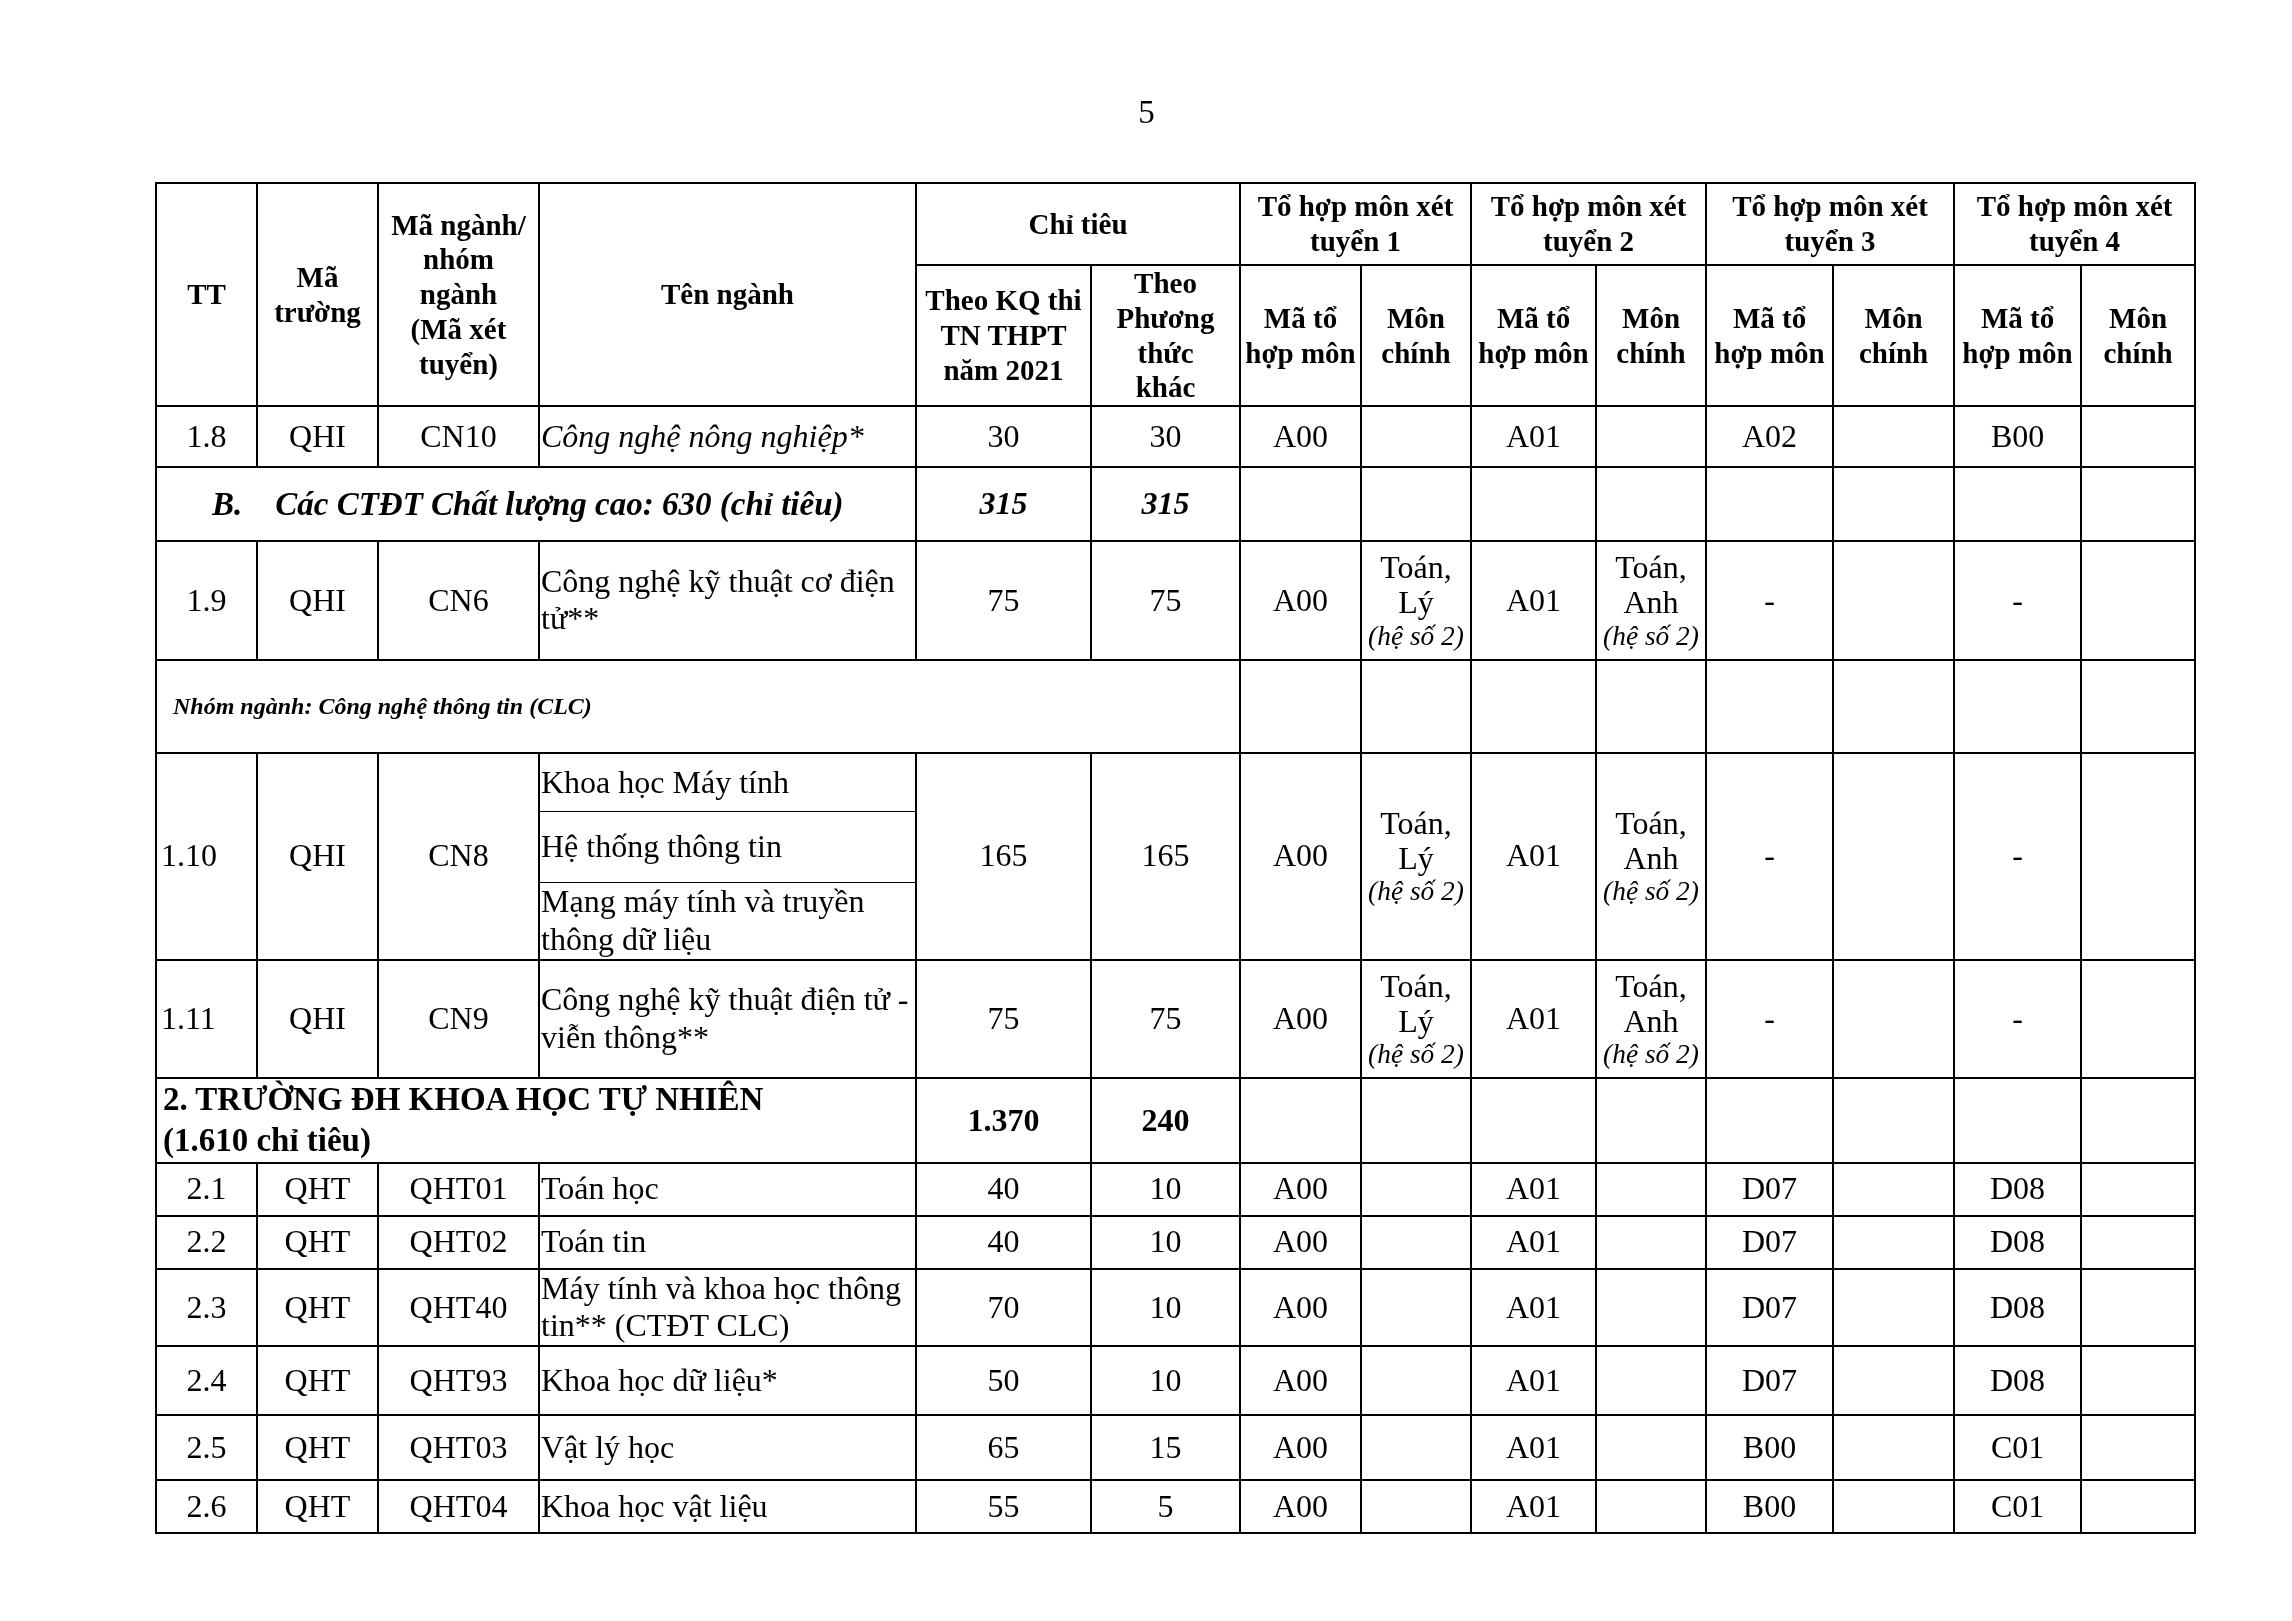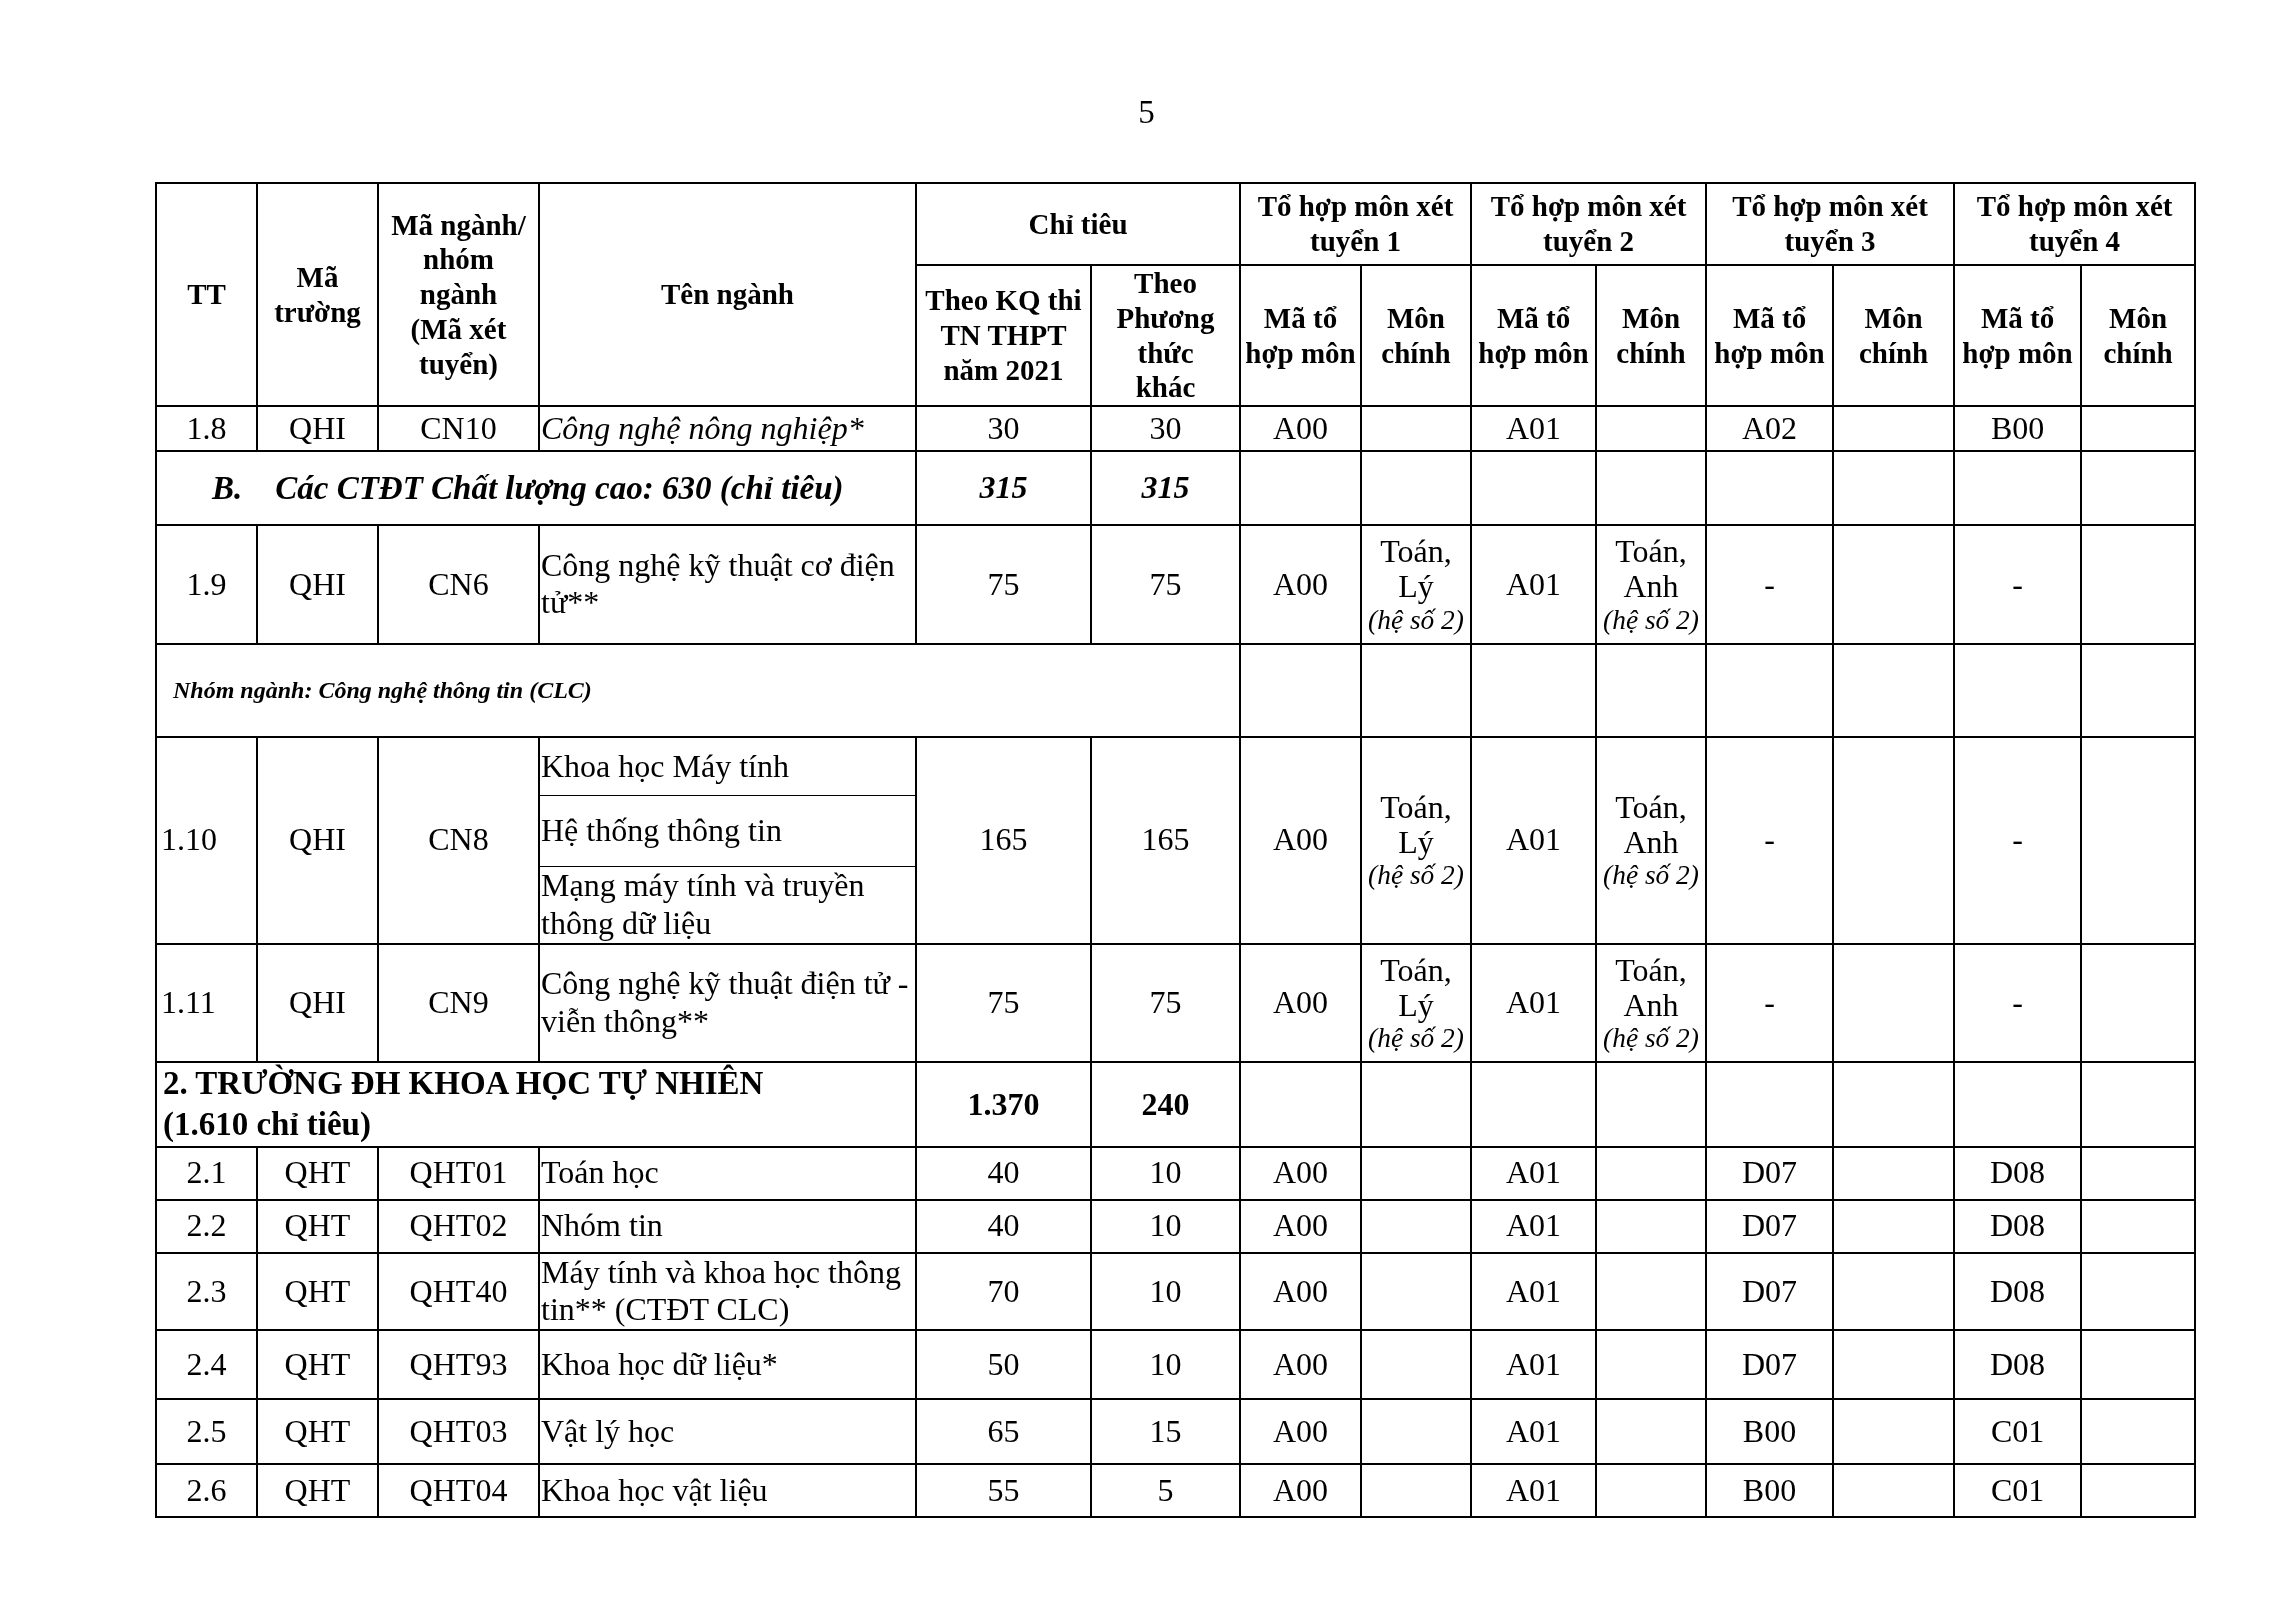--- a/index.html
+++ b/index.html
@@ -118,21 +118,21 @@
     <th class="pre">Mã tổ
 hợp môn</th>
     <th class="pre">Môn
 chính</th>
     <th class="pre">Mã tổ
 hợp môn</th>
     <th class="pre">Môn
 chính</th>
   </tr>
 
-  <tr style="height:45px">
+  <tr style="height:61px">
     <td>1.8</td>
     <td>QHI</td>
     <td>CN10</td>
     <td class="ten italic">Công nghệ nông nghiệp*</td>
     <td>30</td>
     <td>30</td>
     <td>A00</td>
     <td></td>
     <td>A01</td>
     <td></td>
@@ -276,21 +276,21 @@
     <td>D07</td>
     <td></td>
     <td>D08</td>
     <td></td>
   </tr>
 
   <tr style="height:53px">
     <td>2.2</td>
     <td>QHT</td>
     <td>QHT02</td>
-    <td class="ten">Nhóm tin</td>
+    <td class="ten">Toán tin</td>
     <td>40</td>
     <td>10</td>
     <td>A00</td>
     <td></td>
     <td>A01</td>
     <td></td>
     <td>D07</td>
     <td></td>
     <td>D08</td>
     <td></td>

